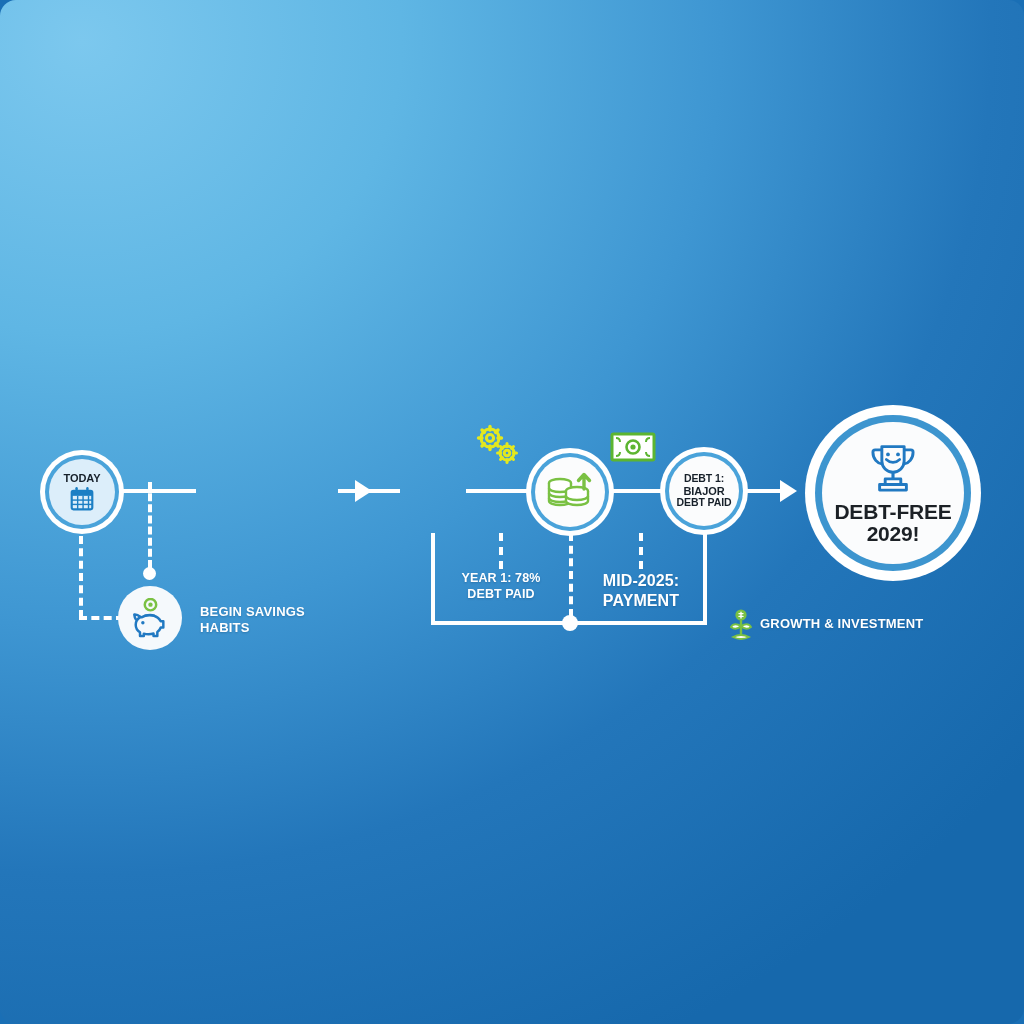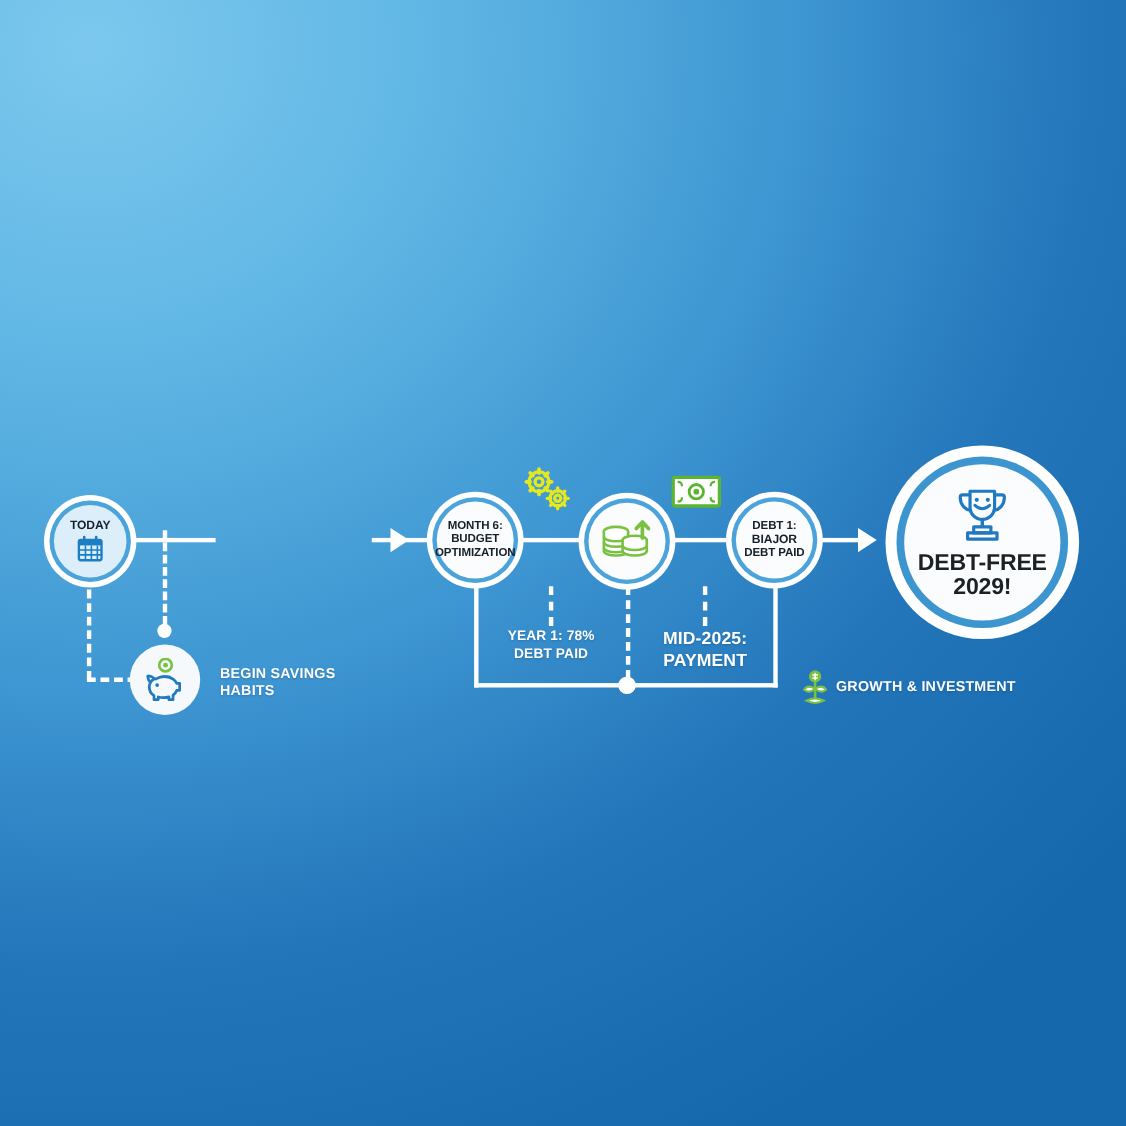--- a/index.html
+++ b/index.html
@@ -6,20 +6,21 @@
   body{
     width:1024px;height:1024px;overflow:hidden;
     font-family:"Liberation Sans", sans-serif;
     background:#1a6fb5;
   }
   #stage{
     position:relative;width:1024px;height:1024px;
     background:
       radial-gradient(120% 110% at 8% 4%, #7cc8ee 0%, #5fb6e4 26%, #3e96d2 52%, #2376ba 74%, #1668ac 100%);
     overflow:hidden;
+    border-radius:16px;
   }
 
   
   .hline{position:absolute;height:4px;background:#ffffff;}
   .vline{position:absolute;width:4px;background:#ffffff;}
   .bracket-h{position:absolute;height:4px;background:#ffffff;}
   .dot{position:absolute;border-radius:50%;background:#ffffff;}
 
   .dash-v{position:absolute;width:0;border-left:4px dashed #ffffff;}
   .dash-h{position:absolute;height:0;border-top:4px dashed #ffffff;}
@@ -116,31 +117,20 @@
             <line x1="8" y1="9.1" x2="8" y2="21.5" stroke="#1c7fc4" stroke-width="1.3"></line>
             <line x1="13" y1="9.1" x2="13" y2="21.5" stroke="#1c7fc4" stroke-width="1.3"></line>
             <line x1="18" y1="9.1" x2="18" y2="21.5" stroke="#1c7fc4" stroke-width="1.3"></line>
           </svg>
         </div>
       </div>
     </div>
   </div>
 
 
-  <div class="node big" style="left:388px;top:447px;width:88px;height:88px;">
-    <div class="ring-outer" style="padding:5px;">
-      <div class="ring-gap" style="width:100%;height:100%;background:#4aa3da;padding:4px;">
-        <div class="ring-inner" style="width:100%;height:100%;background:#fbfcfd;overflow:visible;">
-          <div class="small-label" style="font-size:10.5px;white-space:nowrap;">MONTH 6:</div>
-          <div class="small-label" style="font-size:10.5px;white-space:nowrap;">BUDGET</div>
-          <div class="small-label" style="font-size:10.5px;white-space:nowrap;">OPTIMIZATION</div>
-        </div>
-      </div>
-    </div>
-  </div>
 
   <svg class="float-icon" style="left:474px;top:424px;" width="50" height="44" viewBox="0 0 50 44">
     <g fill="none" stroke="#e4e81e" stroke-width="3">
       <circle cx="16" cy="14" r="9"></circle>
       <circle cx="16" cy="14" r="3.6"></circle>
       <g stroke-width="3.4" stroke-linecap="round">
         <line x1="16" y1="2.5" x2="16" y2="6"></line>
         <line x1="16" y1="22" x2="16" y2="25.5"></line>
         <line x1="4.5" y1="14" x2="8" y2="14"></line>
         <line x1="24" y1="14" x2="27.5" y2="14"></line>

